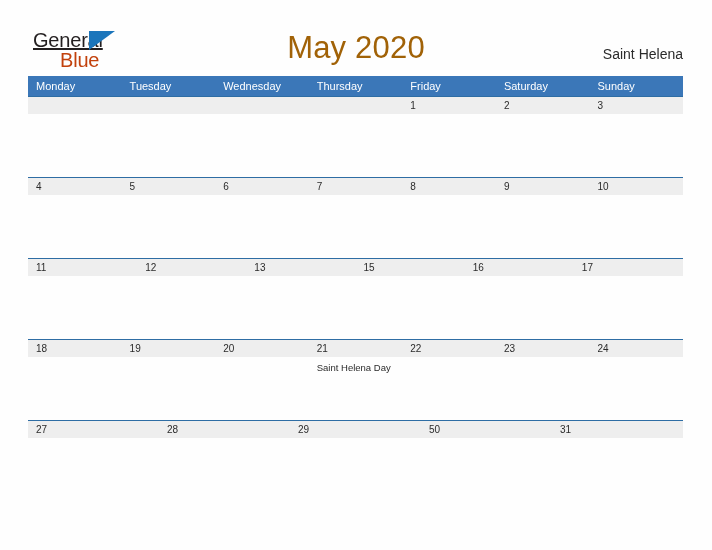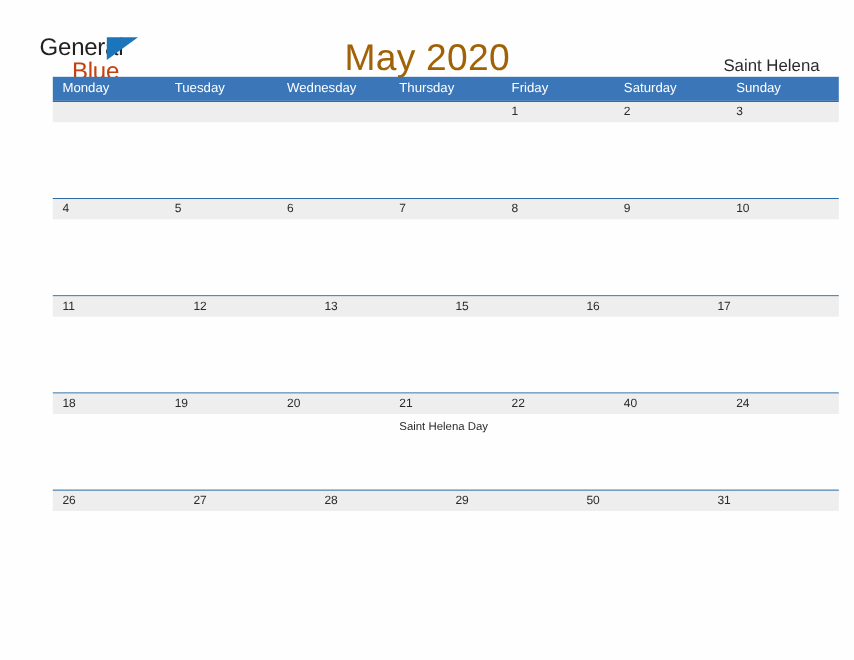--- a/index.html
+++ b/index.html
@@ -40,20 +40,21 @@
     line-height: 1;
   }
   .logo-general {
     position: absolute;
     left: 0;
     top: 0;
     font-size: 20px;
     letter-spacing: -0.2px;
     color: #231f20;
     font-family: "Liberation Sans", sans-serif;
+    text-decoration: underline;
   }
   .logo-blue {
     position: absolute;
     left: 27px;
     top: 20px;
     font-size: 20px;
     letter-spacing: -0.2px;
     color: #c2410c;
     font-family: "Liberation Sans", sans-serif;
   }
@@ -85,23 +86,22 @@
     top: 46px;
     font-size: 14px;
     color: #2b2b2b;
     text-align: right;
   }
 
   
   .calendar {
     position: absolute;
     left: 28px;
-    top: 64px;
-    width: 655px;
-    margin-left: 16px;
+    top: 76px;
+    width: 655px;
   }
 
   .weekday-row {
     display: flex;
     width: 655px;
     height: 20px;
     background: #3b77b8;
   }
   .weekday-cell {
     flex: 1 1 0;
@@ -258,39 +258,38 @@
       </div>
     </div>
 
     <div class="week-row">
       <div class="date-band">
         <div class="date-cell">18</div>
         <div class="date-cell">19</div>
         <div class="date-cell">20</div>
         <div class="date-cell">21</div>
         <div class="date-cell">22</div>
-        <div class="date-cell">40</div>
+        <div class="date-cell">23</div>
         <div class="date-cell">24</div>
       </div>
       <div class="event-band">
         <div class="event-cell"></div>
         <div class="event-cell"></div>
         <div class="event-cell"></div>
         <div class="event-cell">
             <span>Saint Helena Day</span>
           </div>
         <div class="event-cell"></div>
         <div class="event-cell"></div>
         <div class="event-cell"></div>
       </div>
     </div>
 
     <div class="week-row">
       <div class="date-band">
-        <div class="date-cell">26</div>
         <div class="date-cell">27</div>
         <div class="date-cell">28</div>
         <div class="date-cell">29</div>
         <div class="date-cell">50</div>
         <div class="date-cell">31</div>
       </div>
       <div class="event-band">
         <div class="event-cell"></div>
         <div class="event-cell"></div>
         <div class="event-cell"></div>

